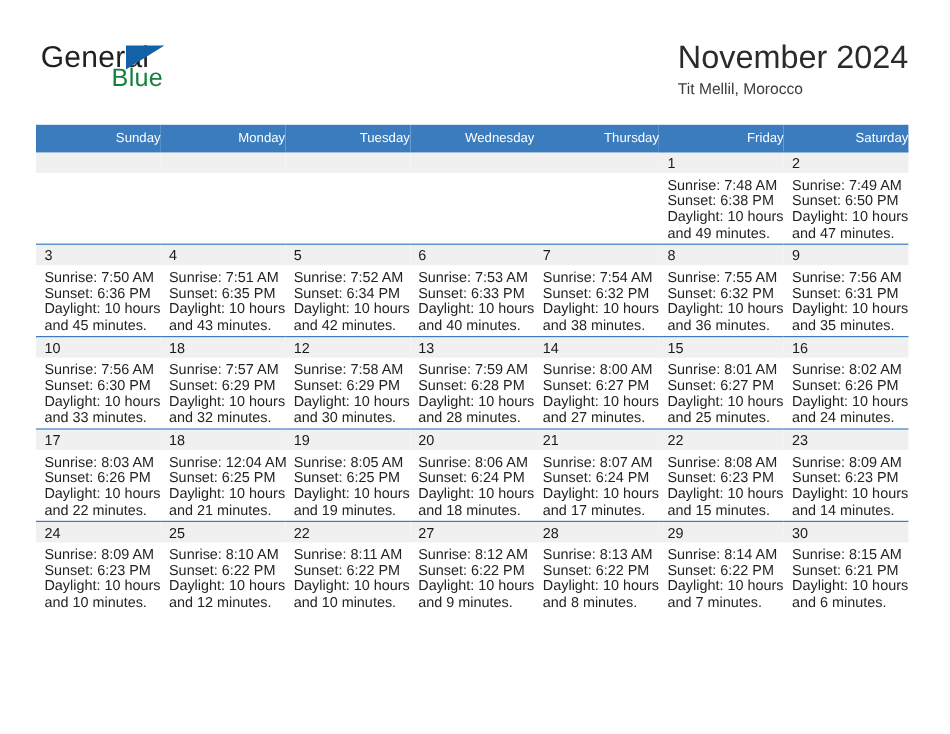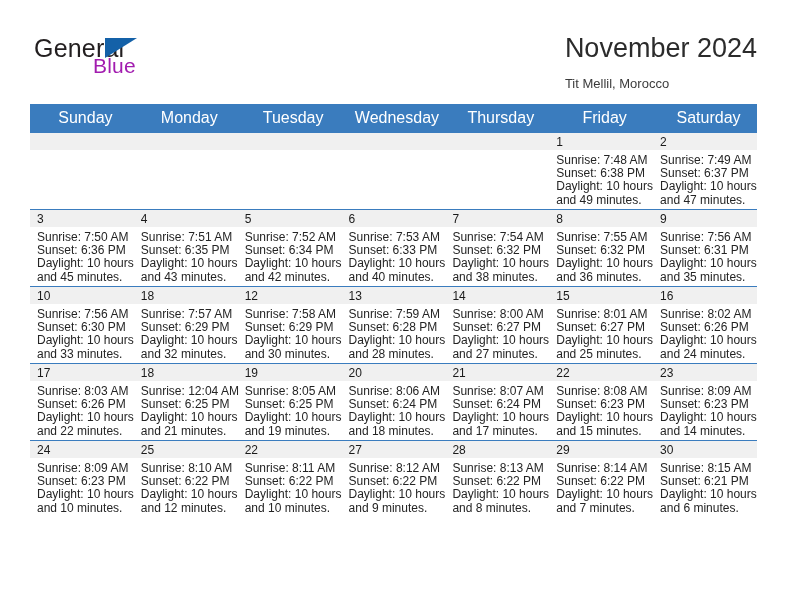--- a/index.html
+++ b/index.html
@@ -55,60 +55,60 @@
     height: 0;
     border-left: 32px solid #1461a8;
     border-bottom: 20px solid transparent;
   }
   .logo-blue {
     position: absolute;
     left: 59px;
     top: 20px;
     font-size: 21px;
     letter-spacing: 0.2px;
-    color: #a21caf;
+    color: #15803d;
     font-family: "Liberation Sans", sans-serif;
   }
 
   .title-block {
     position: absolute;
     right: 35px;
     top: 32px;
     text-align: left;
   }
   .cal-title {
     font-size: 27px;
     color: #2b2b2b;
     font-weight: normal;
     line-height: 32px;
     white-space: nowrap;
   }
   .cal-subtitle {
-    margin-top: 12px;
+    margin-top: 2px;
     font-size: 13px;
     color: #3b3b3b;
     line-height: 16px;
     white-space: nowrap;
   }
 
   
   .calendar {
     position: absolute;
     left: 30px;
     top: 104px;
     width: 727px;
     border-collapse: collapse;
     table-layout: fixed;
   }
   .calendar th {
     background: #3a7cbe;
     color: #ffffff;
-    font-size: 16px;
+    font-size: 11px;
     font-weight: normal;
-    text-align: center;
+    text-align: right;
     padding: 5px 0 5px 7px;
     height: 12px;
     border: none;
   }
   .calendar td {
     vertical-align: top;
     padding: 0;
     border: none;
     border-top: 1px solid #3a7cbe;
     height: 76px;
@@ -195,21 +195,21 @@
               <div>Sunrise: 7:48 AM</div>
               <div>Sunset: 6:38 PM</div>
               <div>Daylight: 10 hours</div>
               <div>and 49 minutes.</div>
             </div>
           </td>
           <td class="">
             <div class="daynum-band">2</div>
             <div class="cell-body">
               <div>Sunrise: 7:49 AM</div>
-              <div>Sunset: 6:37 PM</div>
+              <div>Sunset: 6:50 PM</div>
               <div>Daylight: 10 hours</div>
               <div>and 47 minutes.</div>
             </div>
           </td>
         </tr>
         <tr class="week-row">
           <td class="">
             <div class="daynum-band">3</div>
             <div class="cell-body">
               <div>Sunrise: 7:50 AM</div>

